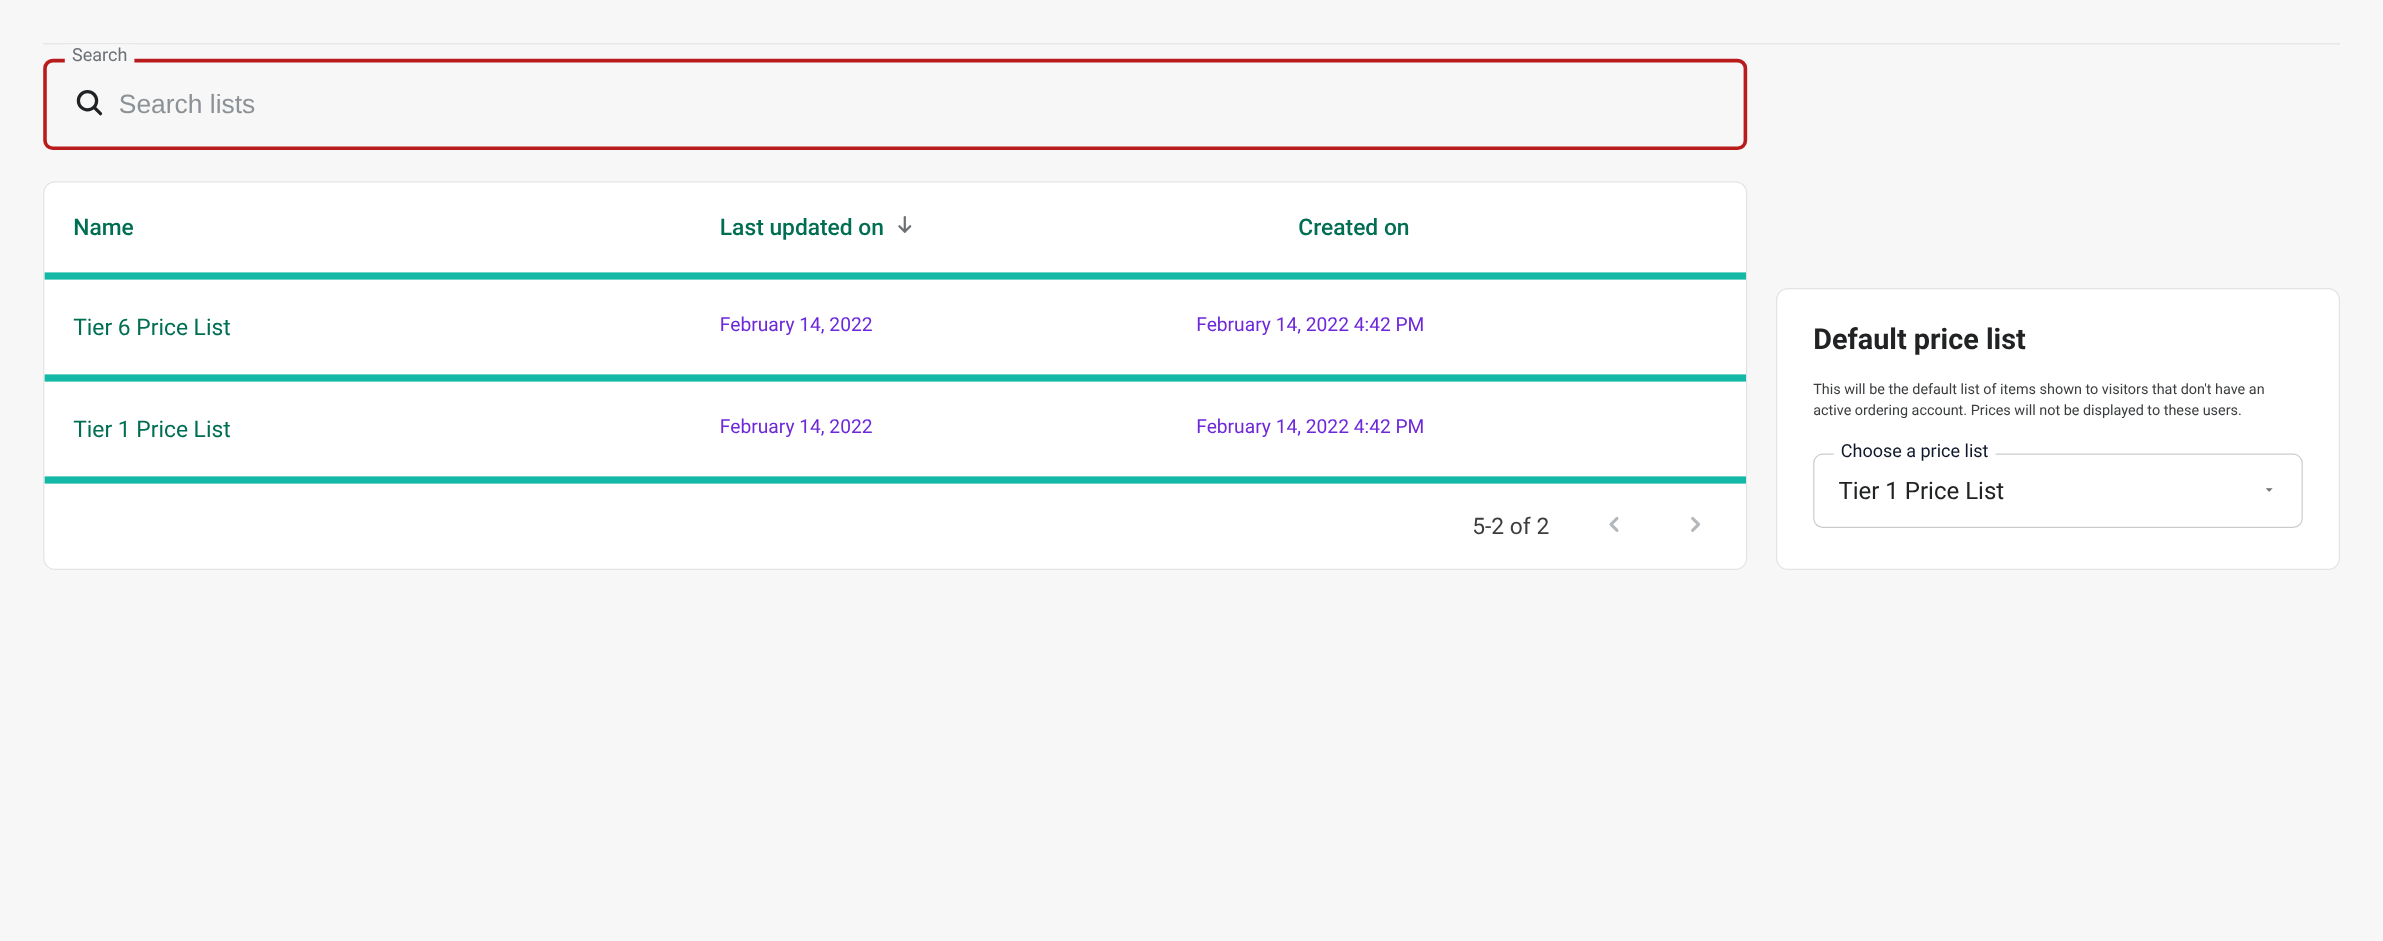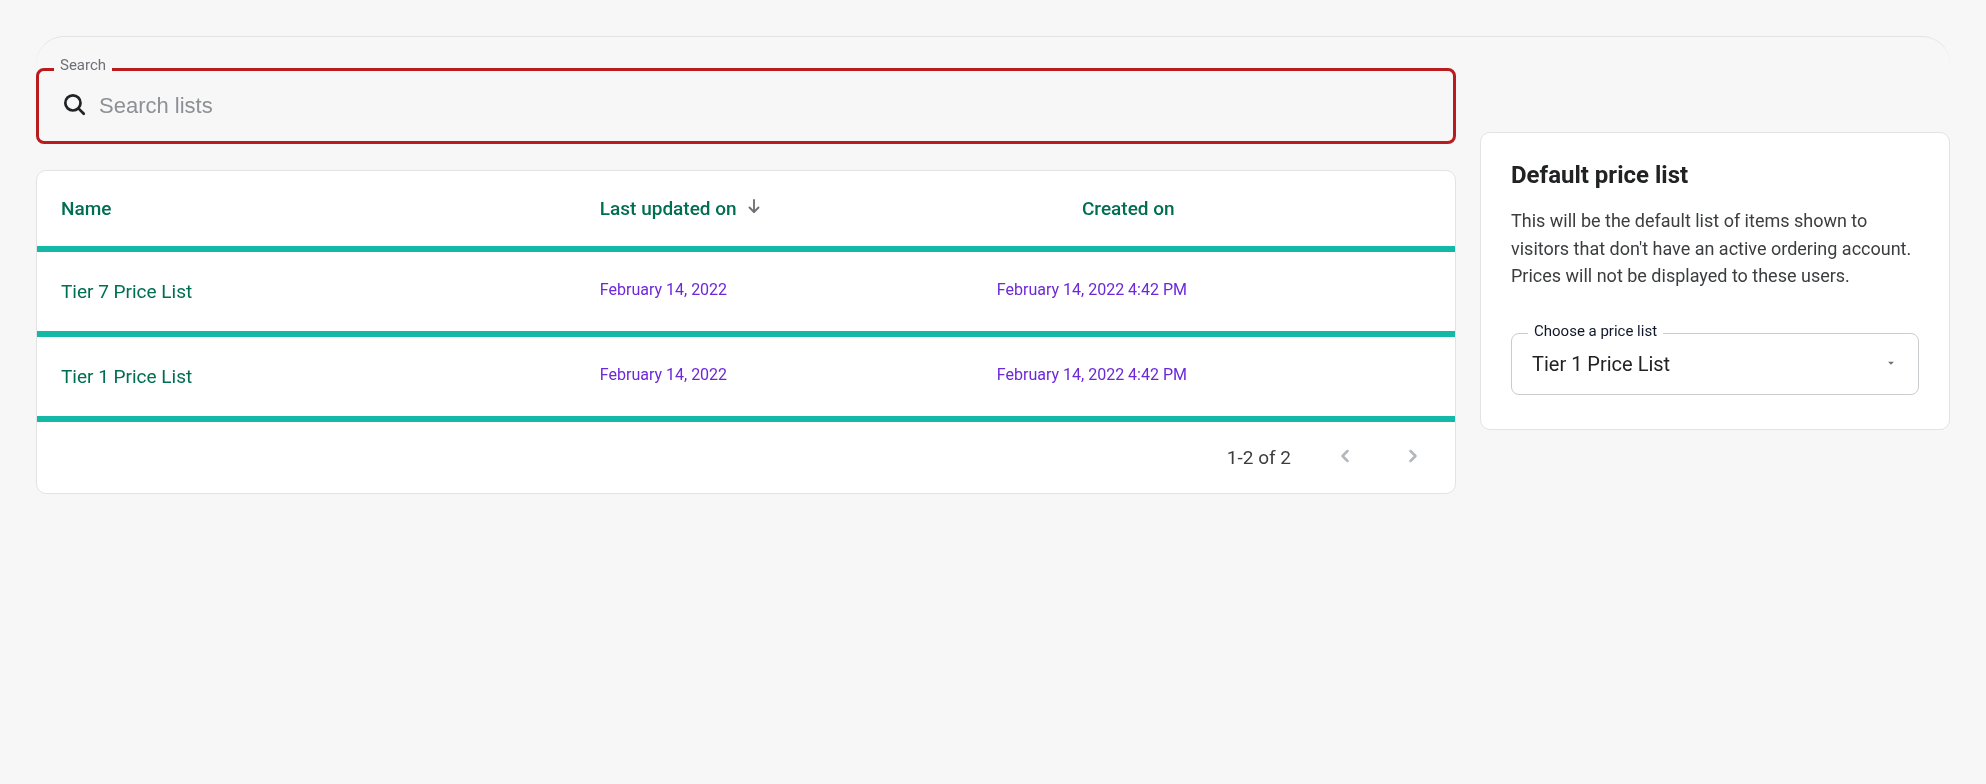--- a/index.html
+++ b/index.html
@@ -5,21 +5,21 @@
     * { box-sizing: border-box; margin: 0; padding: 0; }
     body { font-family: -apple-system, BlinkMacSystemFont, "Segoe UI", Roboto, Helvetica, Arial, sans-serif; background: #f7f7f7; color: #202223; }
     .page { padding: 36px; }
     .header { display: flex; justify-content: space-between; align-items: flex-start; margin-bottom: 24px; position: relative; }
     .page-title { font-size: 32px; font-weight: 700; }
     .create-btn { background: #006e52; color: #fff; border: none; border-radius: 6px; padding: 12px 22px; font-size: 20px; font-weight: 500; display: inline-flex; align-items: center; gap: 14px; cursor: pointer; }
     .create-btn svg { width: 18px; height: 18px; }
     .dropdown { position: absolute; top: 64px; right: 0; background: #fff; border-radius: 10px; box-shadow: 0 8px 24px rgba(0,0,0,0.15); overflow: hidden; min-width: 330px; z-index: 10; padding: 8px 0; }
     .dropdown-item { padding: 14px 22px; font-size: 20px; cursor: pointer; }
     .dropdown-item.highlight { background: #f1f1f1; }
-    .content { display: flex; gap: 24px; align-items: center; border-top: 1px solid #e3e3e3; padding-top: 31px; border-radius: 28px; }
+    .content { display: flex; gap: 24px; align-items: flex-end; border-top: 1px solid #e3e3e3; padding-top: 12px; }
     .main-col { flex: 1; }
     .side-col { width: 470px; }
     .search-wrap { position: relative; margin-bottom: 26px; }
     .search-legend { position: absolute; top: -12px; left: 18px; background: #f7f7f7; padding: 0 6px; font-size: 15px; color: #6d7175; }
     .search-box { display: flex; align-items: center; gap: 12px; border: 3px solid #b91c1c; border-radius: 8px; padding: 20px 22px; }
     .search-box svg { width: 26px; height: 26px; }
     .search-box input { border: none; outline: none; background: transparent; font-size: 22px; flex: 1; color: #202223; }
     .search-box input::placeholder { color: #8c9196; }
     .table-card { background: #fff; border: 1px solid #e3e3e3; border-radius: 10px; overflow: hidden; }
     .table-row { display: flex; border-bottom: 6px solid #14b8a6; }
@@ -30,21 +30,21 @@
     .col-name { flex: 0 0 38%; }
     .col-created { flex: 0 0 28%; }
     .col-updated { flex: 0 0 34%; }
     .td-link { color: #006e52; padding: 28px 24px; font-size: 19px; }
     .td-text { color: #6d28d9; padding: 28px 24px; font-size: 16px; }
     .pager { display: flex; align-items: center; justify-content: flex-end; gap: 40px; padding: 20px 28px; font-size: 19px; color: #3b3d3f; }
     .pager-btn { background: none; border: none; cursor: pointer; color: #b5b8bb; padding: 4px; display: inline-flex; }
     .pager-btn svg { width: 20px; height: 20px; }
     .side-card { background: #fff; border: 1px solid #e3e3e3; border-radius: 10px; padding: 28px 30px 34px; }
     .side-title { font-size: 24px; font-weight: 700; margin-bottom: 18px; }
-    .side-desc { font-size: 18px; color: #3b3d3f; line-height: 1.55; margin-bottom: 43px; }
+    .side-desc { font-size: 12px; color: #3b3d3f; line-height: 1.55; margin-bottom: 26px; }
     .select-wrap { position: relative; border: 1px solid #c9cccf; border-radius: 8px; padding: 18px 20px; display: flex; align-items: center; justify-content: space-between; cursor: pointer; }
     .select-legend { position: absolute; top: -12px; left: 16px; background: #fff; padding: 0 6px; font-size: 15px; color: #0f172a; }
     .select-value { font-size: 20px; }
     .select-wrap svg { width: 14px; height: 14px; color: #6d7175; }
   </style>
 </head>
 <body>
 
 <div class="page">
 
@@ -75,31 +75,31 @@
                   <line x1="12" y1="4" x2="12" y2="20"></line>
                   <polyline points="6 14 12 20 18 14"></polyline>
                 </svg>
             </span>
           </div>
           <div class="th col-created">
               <span>Created on</span>
             </div>
         </div>
         <div class="table-row">
-          <div class="td-link col-name">Tier 7 Price List</div>
+          <div class="td-link col-name">Tier 6 Price List</div>
           <div class="td-text col-created">February 14, 2022</div>
           <div class="td-text col-updated">February 14, 2022 4:42 PM</div>
         </div>
         <div class="table-row">
           <div class="td-link col-name">Tier 1 Price List</div>
           <div class="td-text col-created">February 14, 2022</div>
           <div class="td-text col-updated">February 14, 2022 4:42 PM</div>
         </div>
         <div class="pager">
-          <span>1-2 of 2</span>
+          <span>5-2 of 2</span>
           <button class="pager-btn">
             <span>
               <svg viewBox="0 0 24 24" fill="none" stroke="currentColor" stroke-width="3" stroke-linecap="round" stroke-linejoin="round">
                   <polyline points="15 18 9 12 15 6"></polyline>
                 </svg>
             </span>
           </button>
           <button class="pager-btn">
             <span>
               <svg viewBox="0 0 24 24" fill="none" stroke="currentColor" stroke-width="3" stroke-linecap="round" stroke-linejoin="round">

